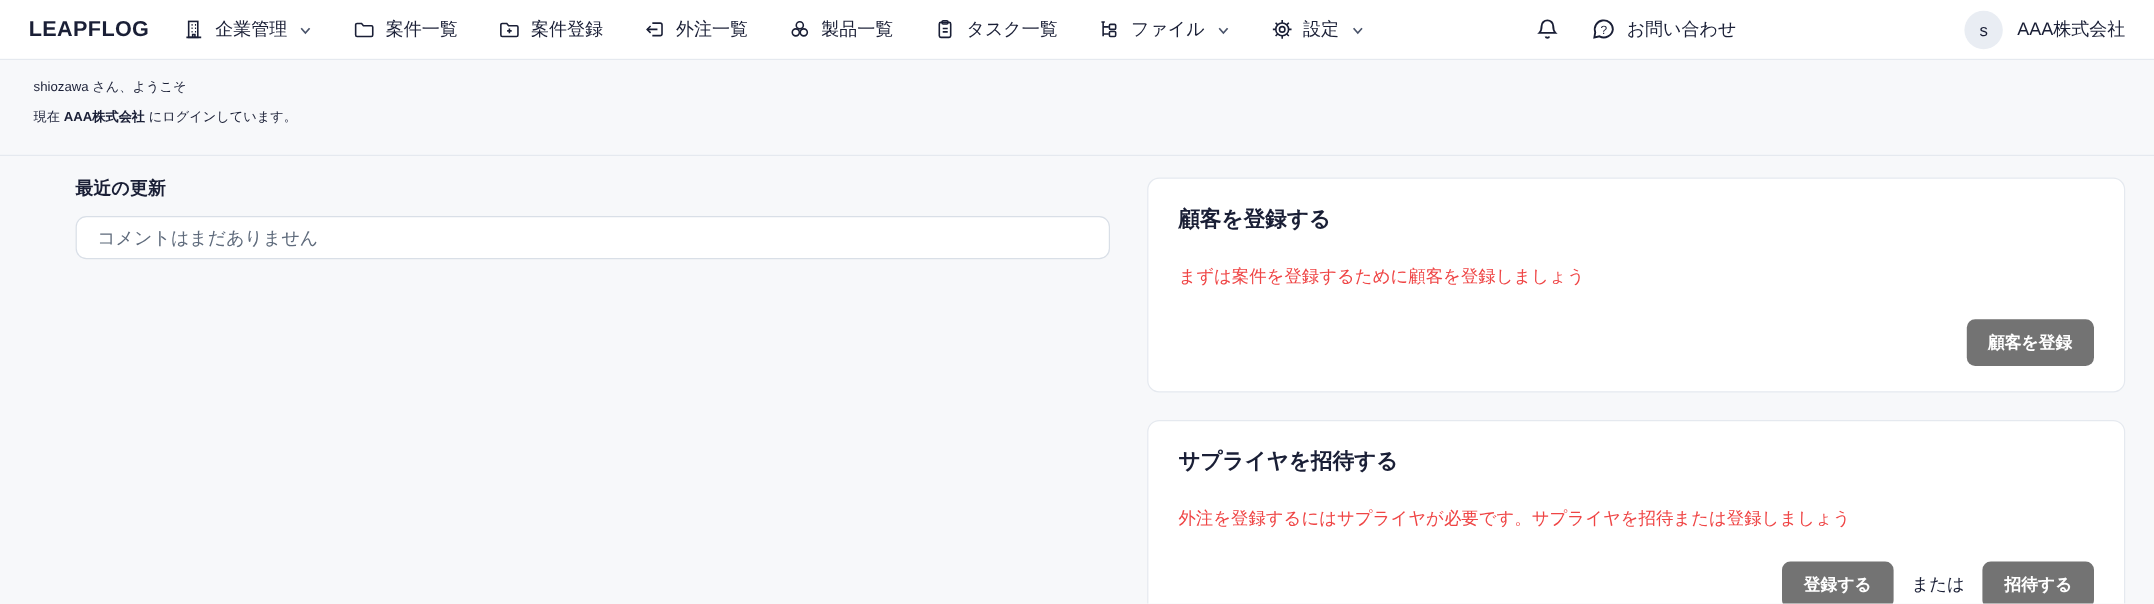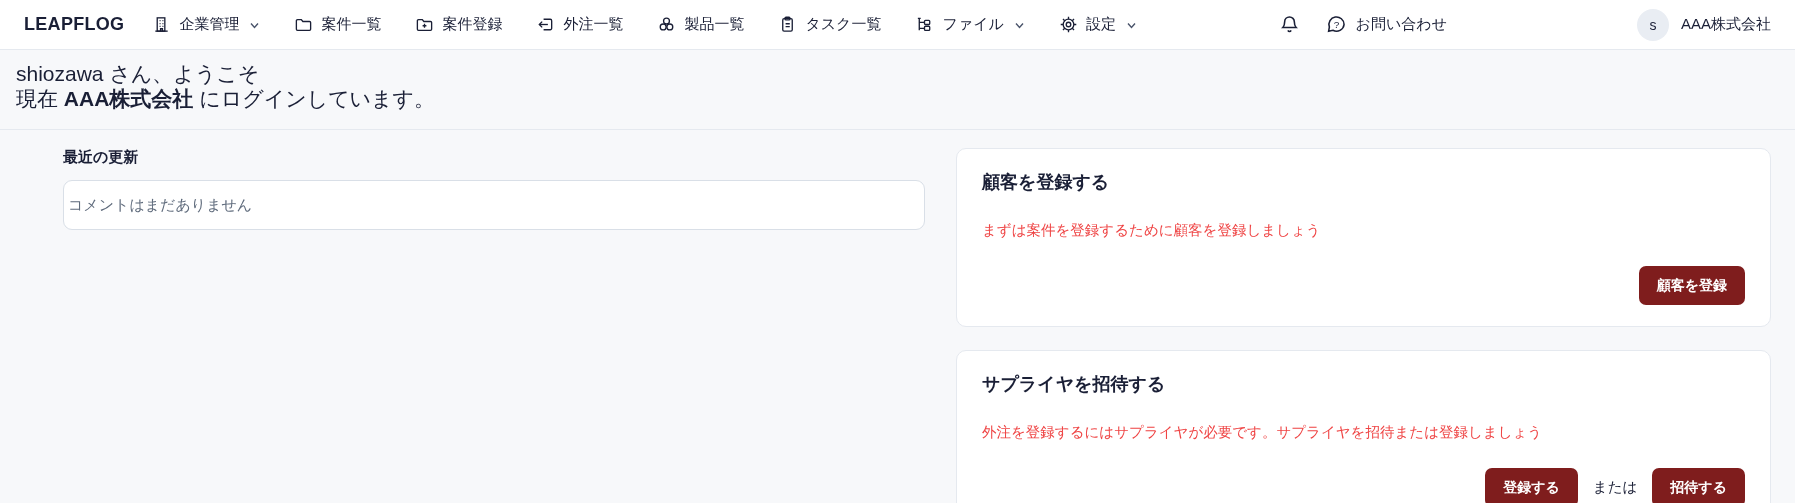--- a/index.html
+++ b/index.html
@@ -35,22 +35,22 @@
   .avatar {
     width:32px; height:32px; border-radius:50%;
     background:#e9edf3; color:#1a1f36;
     display:flex; align-items:center; justify-content:center;
     font-size:14px;
   }
   .account-name { font-size:15px; }
 
   
   .welcome {
-    padding:11px 24px 0 16px;
-    font-size:21px;
+    padding:11px 24px 0 28px;
+    font-size:11px;
     line-height:25px;
     border-bottom:1px solid #e5e9ef;
     height:80px;
   }
   .welcome b { font-weight:bold; }
 
   
   .content {
     display:flex;
     gap:31px;
@@ -58,41 +58,41 @@
     align-items:flex-start;
   }
   .col-left { flex:0 0 862px;margin-left:39px; }
   .col-right { flex:1; display:flex; flex-direction:column; gap:23px; }
 
   .section-title { font-size:15px; font-weight:bold; margin-bottom:13px; }
   .empty-box {
     background:#ffffff;
     border:1px solid #d9dfe7;
     border-radius:9px;
-    height:50px;
+    height:36px;
     display:flex; align-items:center;
-    padding:0 4px;
+    padding:0 17px;
     font-size:15px;
     color:#5f6b7c;
   }
 
   .card {
     background:#ffffff;
     border:1px solid #e5e9ef;
     border-radius:10px;
     padding:21px 25px 21px 25px;
   }
   .card-title { font-size:18px; font-weight:bold; margin-bottom:9px; }
   .card-desc { font-size:14.5px; color:#ef4444;margin-top:27px; }
   .card-actions {
     display:flex; align-items:center; justify-content:flex-end;
     margin-top:26px;
   }
   .btn-dark {
-    background:#7f1d1d;
+    background:#737373;
     color:#ffffff;
     border:none;
     border-radius:7px;
     font-family:inherit;
     font-size:14px;
     font-weight:bold;
     padding:11px 18px;
     cursor:pointer;
     line-height:17px;
     text-align:center;

